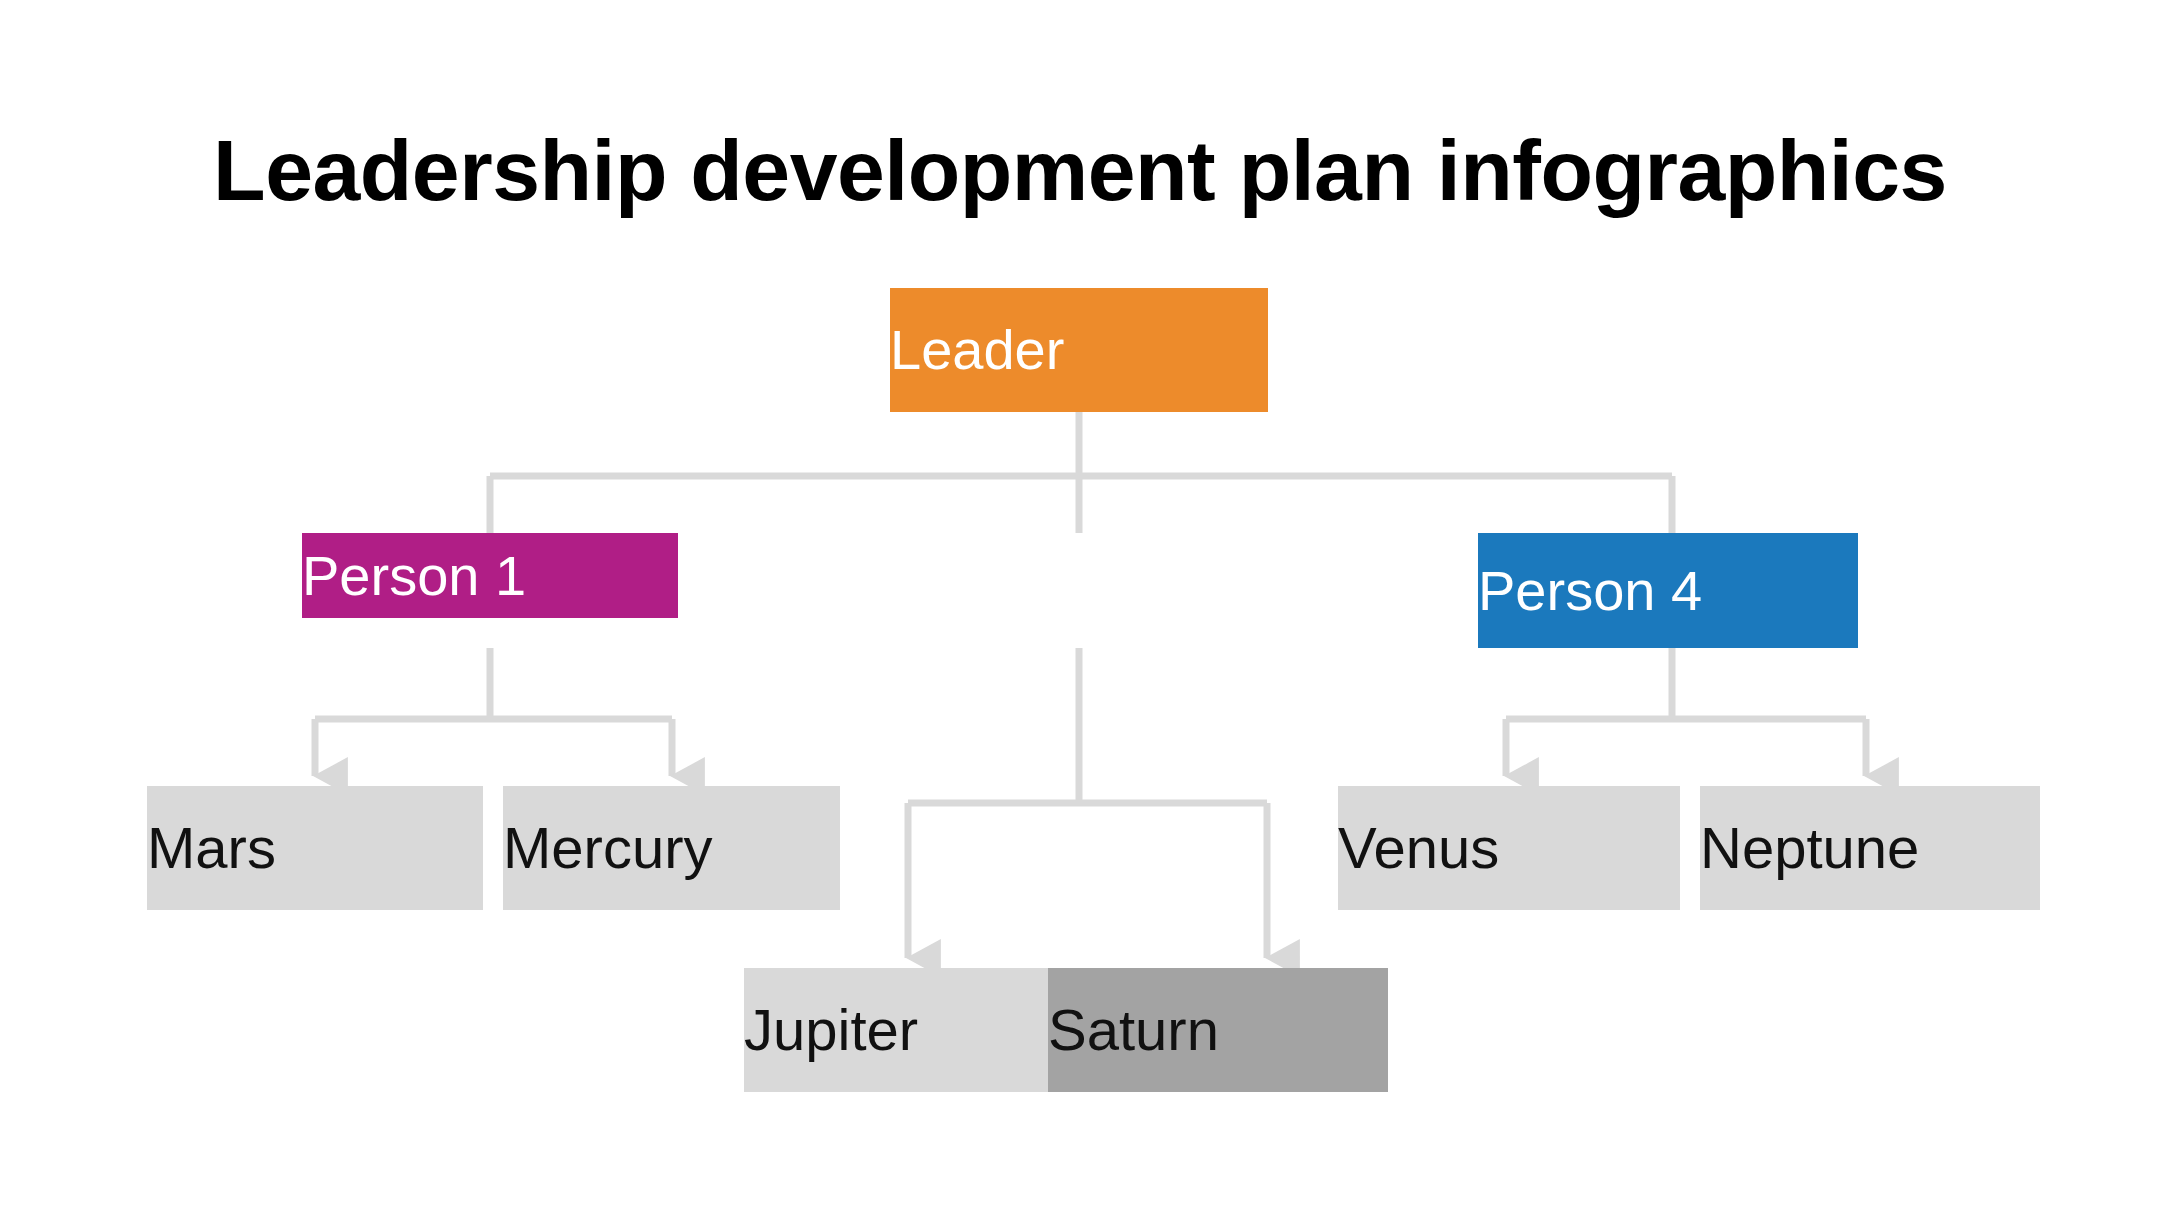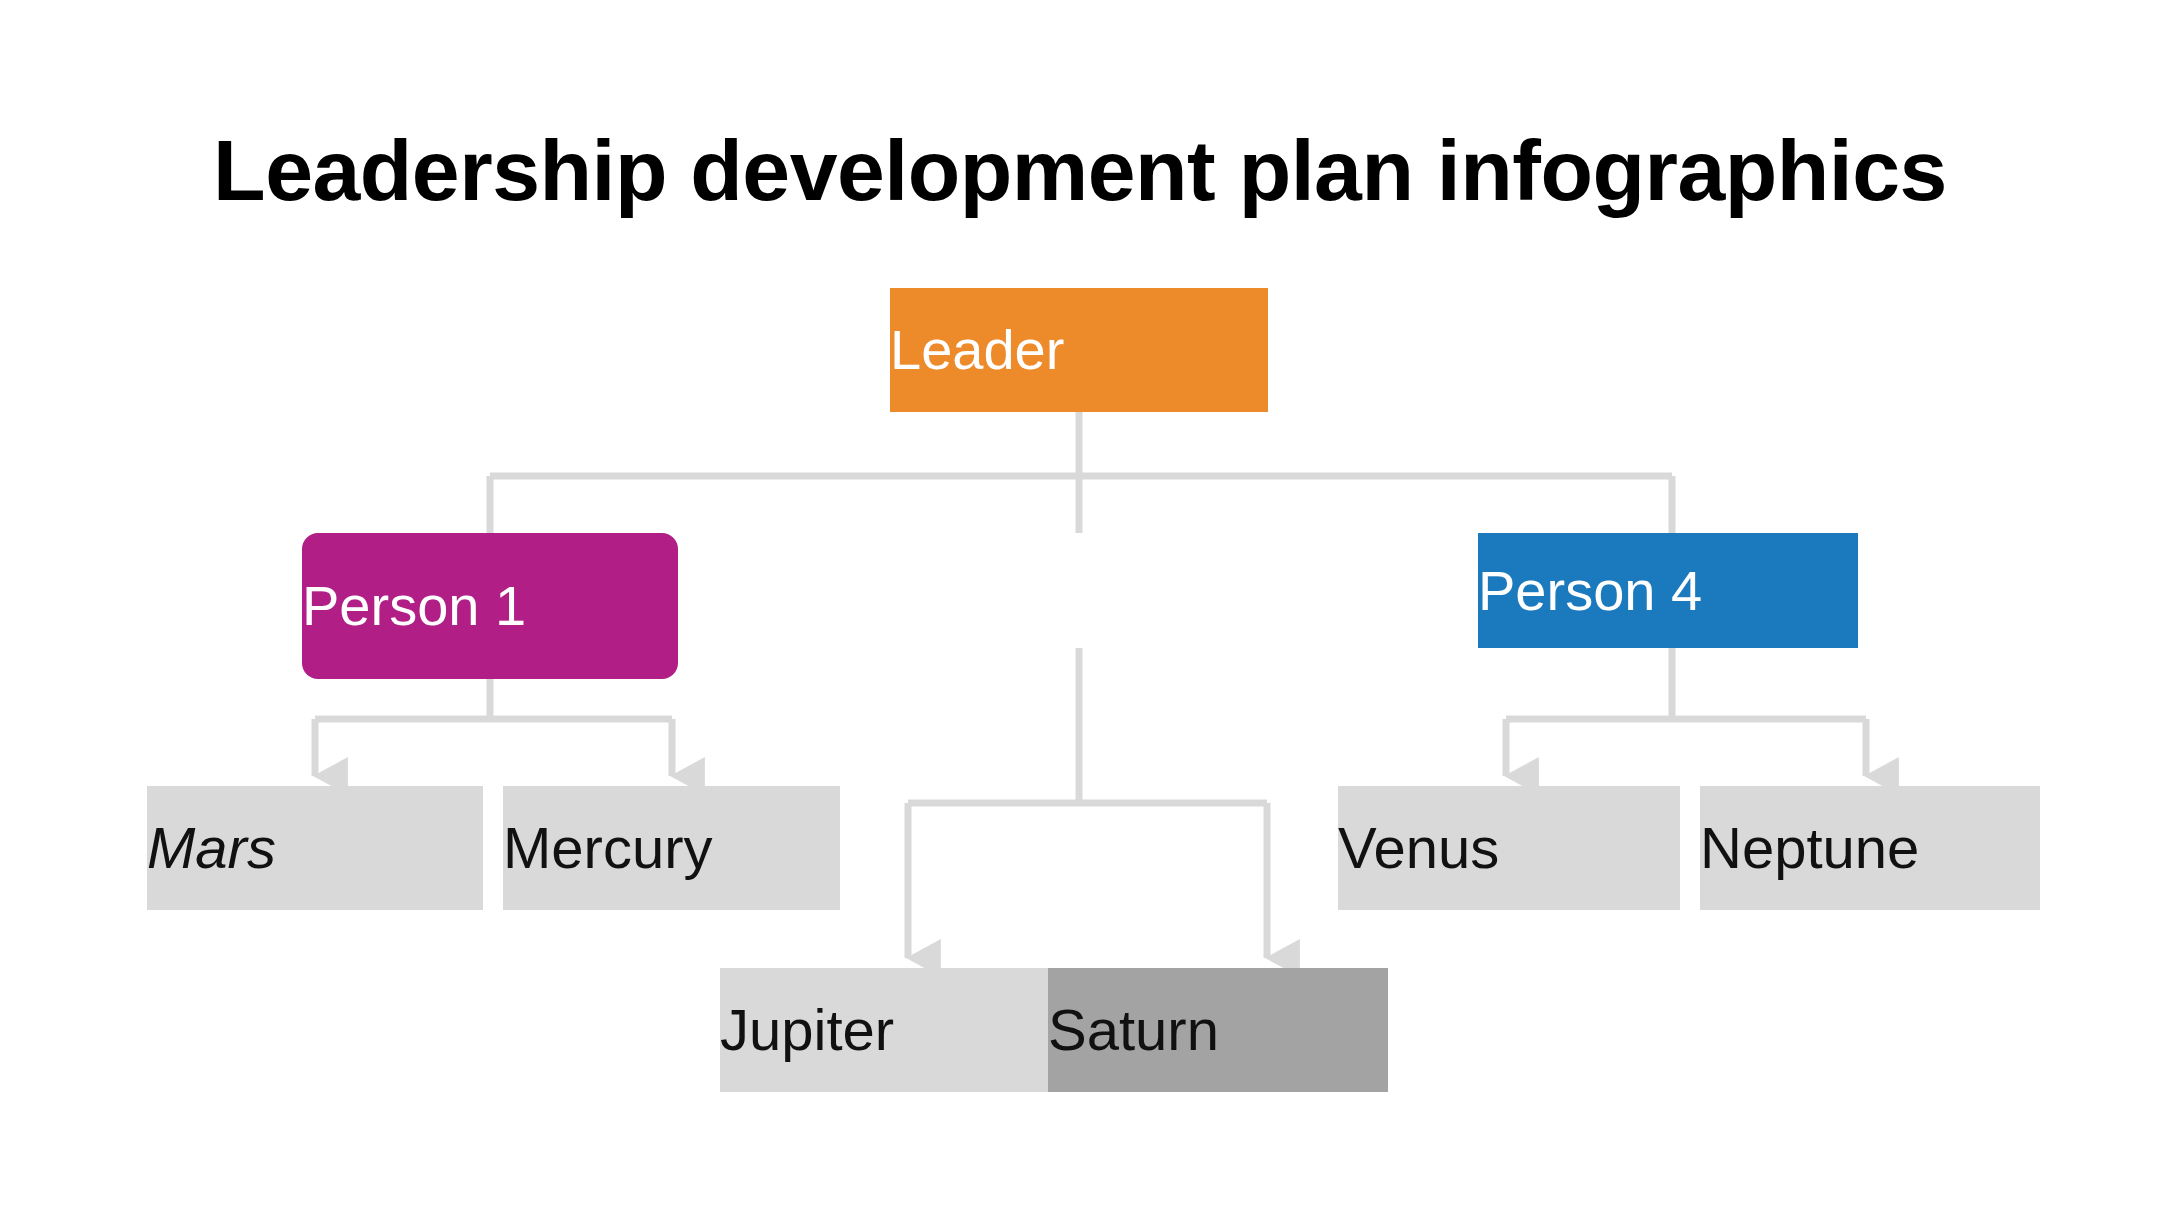--- a/index.html
+++ b/index.html
@@ -97,46 +97,46 @@
     <path d="M 1672 648 L 1672 719" fill="none" stroke="#D9D9D9" stroke-width="7"></path>
     <path d="M 1506 719 L 1866 719" fill="none" stroke="#D9D9D9" stroke-width="7"></path>
     <path d="M 1506 719 L 1506 776" fill="none" stroke="#D9D9D9" stroke-width="7" marker-end="url(#arrowhead)"></path>
     <path d="M 1866 719 L 1866 776" fill="none" stroke="#D9D9D9" stroke-width="7" marker-end="url(#arrowhead)"></path>
   </svg>
 
   <div class="node lvl-root" id="node-leader" style="left:890px; top:288px; width:378px; height:124px; background:#ED8B2B;">
     <span class="node-label">Leader</span>
   </div>
 
-  <div class="node lvl-mid" id="node-person1" style="left:302px; top:533px; width:376px; height:146px; background:#B01E86;border-radius:16px;">
+  <div class="node lvl-mid" id="node-person1" style="left:302px; top:533px; width:376px; height:85px; background:#B01E86;">
     <span class="node-label">Person 1</span>
   </div>
 
 
   <div class="node lvl-mid" id="node-person3" style="left:1478px; top:533px; width:380px; height:115px; background:#1B79BD;">
     <span class="node-label">Person 4</span>
   </div>
 
-  <div class="node lvl-leaf" id="node-mars" style="left:147px; top:786px; width:336px; height:124px; background:#D9D9D9;font-style:italic;">
+  <div class="node lvl-leaf" id="node-mars" style="left:147px; top:786px; width:336px; height:124px; background:#D9D9D9;">
     <span class="node-label">Mars</span>
   </div>
 
   <div class="node lvl-leaf" id="node-mercury" style="left:503px; top:786px; width:337px; height:124px; background:#D9D9D9;">
     <span class="node-label">Mercury</span>
   </div>
 
   <div class="node lvl-leaf" id="node-neptune" style="left:1700px; top:786px; width:340px; height:124px; background:#D9D9D9;">
     <span class="node-label">Neptune</span>
   </div>
 
   <div class="node lvl-leaf" id="node-venus" style="left:1338px; top:786px; width:342px; height:124px; background:#D9D9D9;">
     <span class="node-label">Venus</span>
   </div>
 
-  <div class="node lvl-leaf" id="node-jupiter" style="left:720px; top:968px; width:338px; height:124px; background:#D9D9D9;">
+  <div class="node lvl-leaf" id="node-jupiter" style="left:744px; top:968px; width:338px; height:124px; background:#D9D9D9;">
     <span class="node-label">Jupiter</span>
   </div>
 
   <div class="node lvl-leaf" id="node-saturn" style="left:1048px; top:968px; width:340px; height:124px; background:#a3a3a3;">
     <span class="node-label">Saturn</span>
   </div>
 
 </div>
 
 </body></html>

